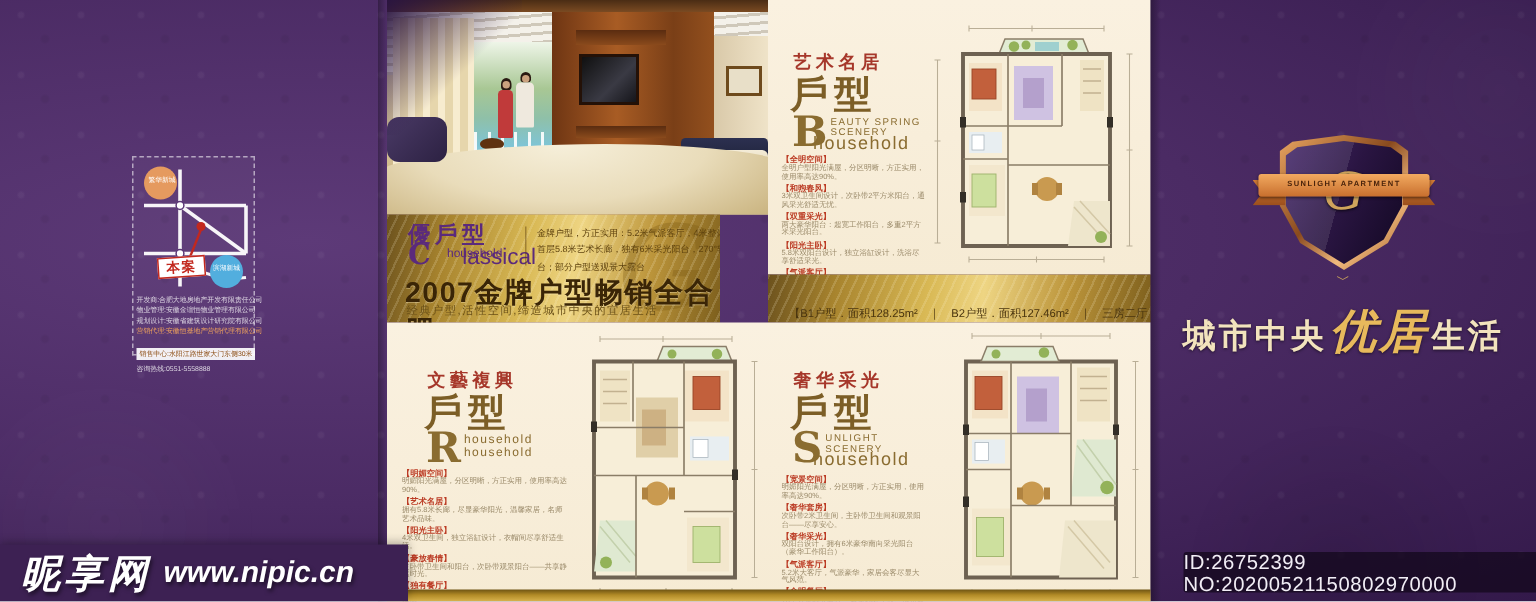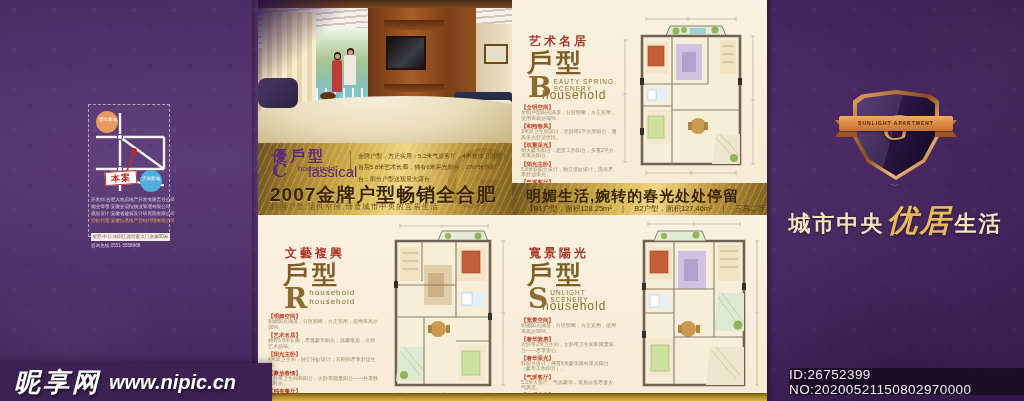--- a/index.html
+++ b/index.html
@@ -160,21 +160,21 @@
     <div class="abs hair" style="left:89px;top:48px;width:7px;height:7px;"></div>
     <div class="abs person-head" style="left:90px;top:50px;width:5px;height:5px;"></div>
     <div class="abs shirt" style="left:86px;top:55px;width:12px;height:30px;"></div>
     <div class="abs ph-table" style="left:62px;top:92px;width:16px;height:8px;"></div>
 
     <div class="abs ph-bigbed" style="left:-10px;top:96px;width:280px;height:60px;"></div>
     <div class="abs ph-pillow" style="left:0;top:78px;width:40px;height:30px;"></div>
     <div class="abs ph-corner" style="left:0;top:0;width:90px;height:90px;"></div>
   </div>
 
-  <div class="abs goldband" style="left:258px;top:143px;width:254px;height:72px;">
+  <div class="abs goldband" style="left:258px;top:143px;width:222px;height:72px;">
     <span class="abs gold-gletter" style="right:6px;top:-8px;font-size:78px;">G</span>
     <div class="abs" style="left:14px;top:4px;z-index:2;">
       <div class="cls-cn">優戶型</div>
       <div class="cls-en">
         <span class="ini">C</span><span class="rest">lassical</span>
         <span class="sub" style="position:absolute;left:13px;top:18px;">household</span>
       </div>
     </div>
     <div class="abs" style="left:92px;top:8px;width:1px;height:26px;background:rgba(90,60,10,.45);z-index:2;"></div>
     <div class="abs cls-desc" style="left:100px;top:8px;width:150px;z-index:2;">
@@ -243,21 +243,20 @@
       <g stroke="#8a7d67" stroke-width="1.1" fill="none">
         <path d="M56 22 V70 M26 70 H92 M92 22 V70 M26 92 H56 M56 70 V150 M56 96 H124"></path>
       </g>
       <rect x="24" y="64" width="4" height="7" fill="#332e27"></rect>
         <rect x="122" y="64" width="4" height="7" fill="#332e27"></rect>
         <rect x="24" y="114" width="4" height="7" fill="#332e27"></rect>
     </svg>
   </div>
 
   <div class="abs goldband" style="left:512px;top:183px;width:255px;height:32px;">
-    <div class="abs band-b-head" style="left:14px;top:4px;z-index:2;">明媚生活,婉转的春光处处停留</div>
     <div class="abs band-b-sub" style="left:14px;top:21px;z-index:2;">【B1户型．面积128.25m²　｜　B2户型．面积127.46m²　｜　三房二厅二卫】</div>
   </div>
 
   <div class="abs cream" style="left:258px;top:215px;width:254px;height:186px;">
     <div class="abs sec-title" style="left:27px;top:30px;">文藝複興</div>
     <div class="abs sec-type" style="left:25px;top:43px;">戶型</div>
     <div class="abs sec-en" style="left:26px;top:72px;">
       <span class="ini">R</span>
       <span class="col" style="font-size:8px;margin-top:1px;">
           <span>household</span>
@@ -307,21 +306,21 @@
       <g stroke="#8a7d67" stroke-width="1.1" fill="none">
         <path d="M50 20 V60 M24 64 H84 M84 20 V64 M84 64 V96 M24 96 H118 M84 120 H118 M52 96 V164"></path>
       </g>
       <rect x="22" y="60" width="4" height="7" fill="#332e27"></rect>
         <rect x="116" y="92" width="4" height="7" fill="#332e27"></rect>
     </svg>
     <div class="abs goldbar" style="left:0;top:178px;width:254px;height:8px;"></div>
   </div>
 
   <div class="abs cream" style="left:512px;top:215px;width:255px;height:186px;">
-    <div class="abs sec-title" style="left:17px;top:30px;">寬景陽光</div>
+    <div class="abs sec-title" style="left:17px;top:30px;">奢华采光</div>
     <div class="abs sec-type" style="left:15px;top:43px;">戶型</div>
     <div class="abs sec-en" style="left:16px;top:72px;">
       <span class="ini">S</span>
       <span class="col">
           <span>UNLIGHT</span>
           <span>SCENERY</span>
         </span>
     </div>
     <div class="abs sec-en-sub" style="left:30px;top:86px;">household</div>
     <div class="abs bullets" style="left:9px;top:102px;width:96px;">

